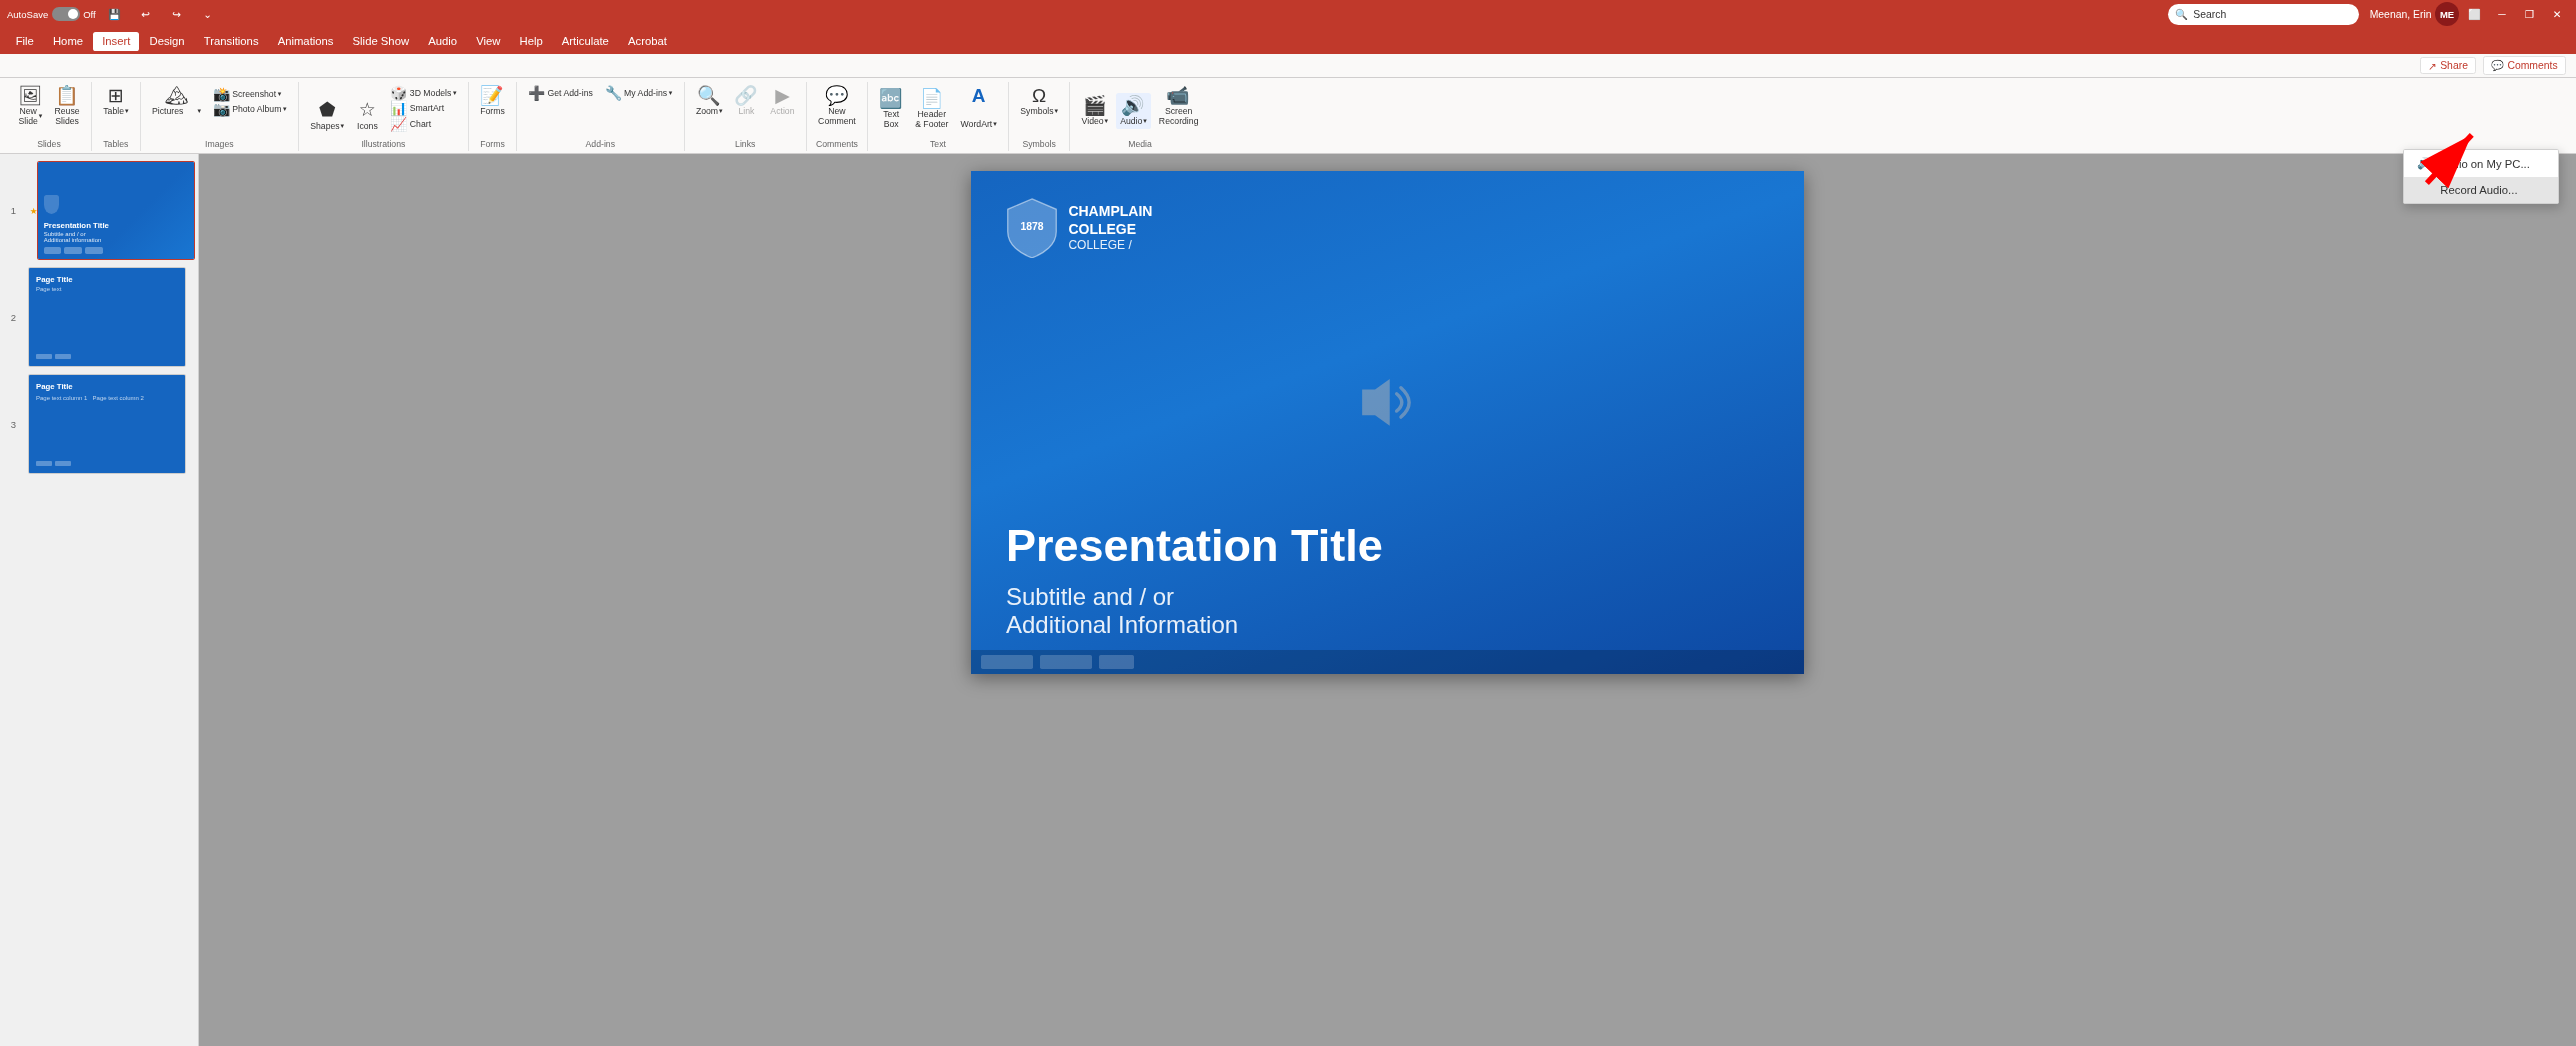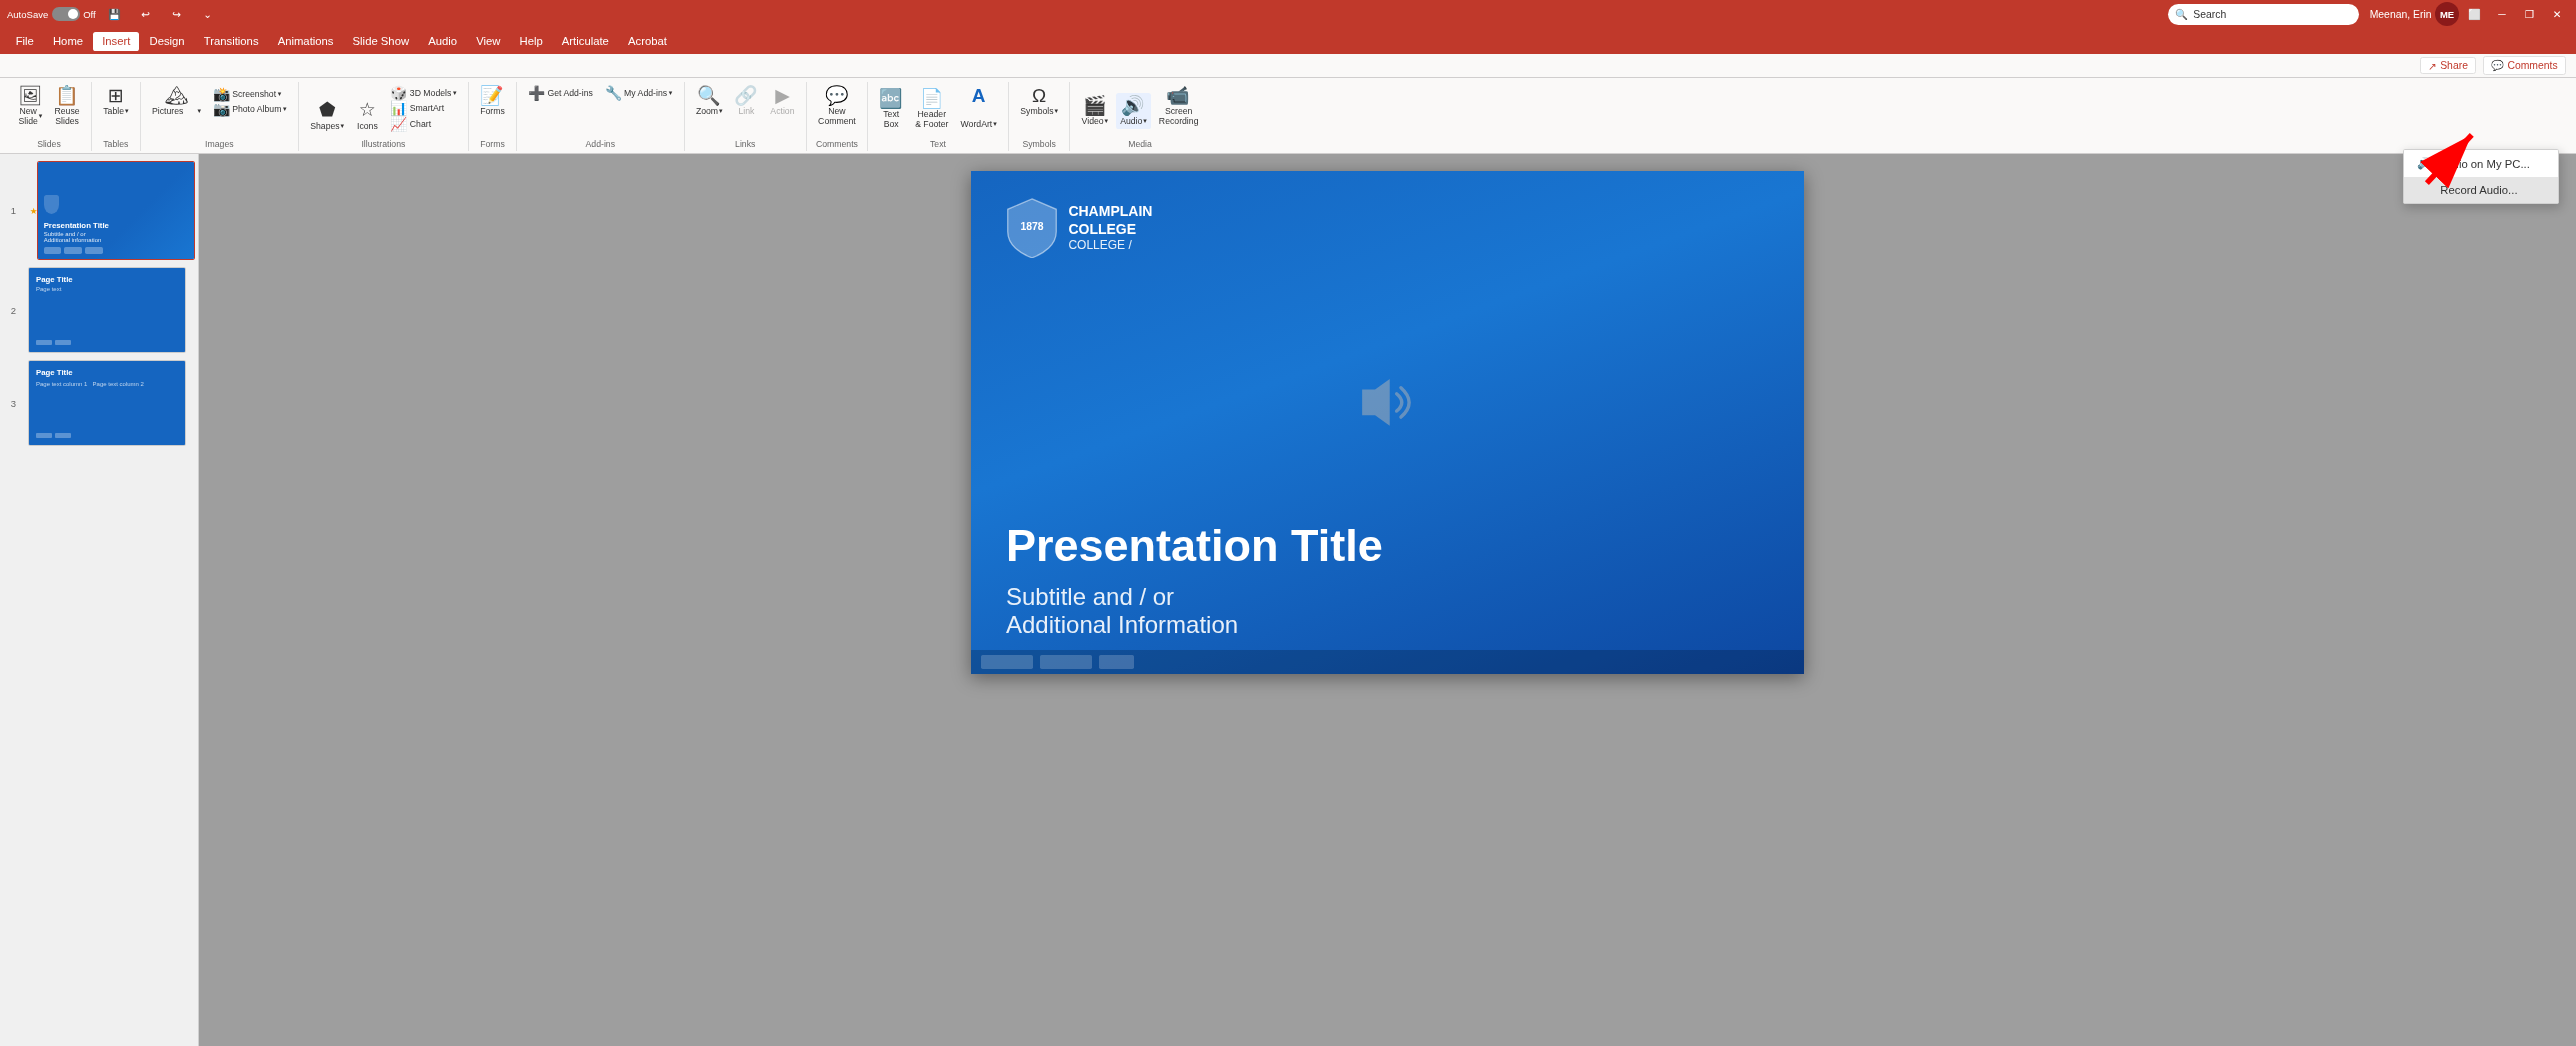--- a/index.html
+++ b/index.html
@@ -160,21 +160,21 @@
     }
     .thumb-title { font-size: 7.8px; font-weight: bold; margin-bottom: 1.7px; }
     .thumb-subtitle { font-size: 6px; opacity: 0.85; }
     .thumb-logos { display: flex; gap: 3.5px; margin-top: 3.5px; align-items: center; }
     .thumb-logo { width: 17.3px; height: 7px; background: rgba(255,255,255,0.3); border-radius: 1.7px; }
     .thumb-shield { width: 15.6px; height: 19px; background: rgba(255,255,255,0.2); border-radius: 2.6px 2.6px 50% 50%; margin-bottom: 3.5px; }
 
     
     .thumb-blue {
       width: 156px;
-      height: 84px;
+      height: 98px;
       background: #1565c0;
       display: flex;
       flex-direction: column;
       padding: 7px;
       color: white;
     }
     .thumb-page-title { font-size: 7.8px; font-weight: bold; }
     .thumb-page-text { font-size: 6px; opacity: 0.7; margin-top: 1.7px; }
 
     

